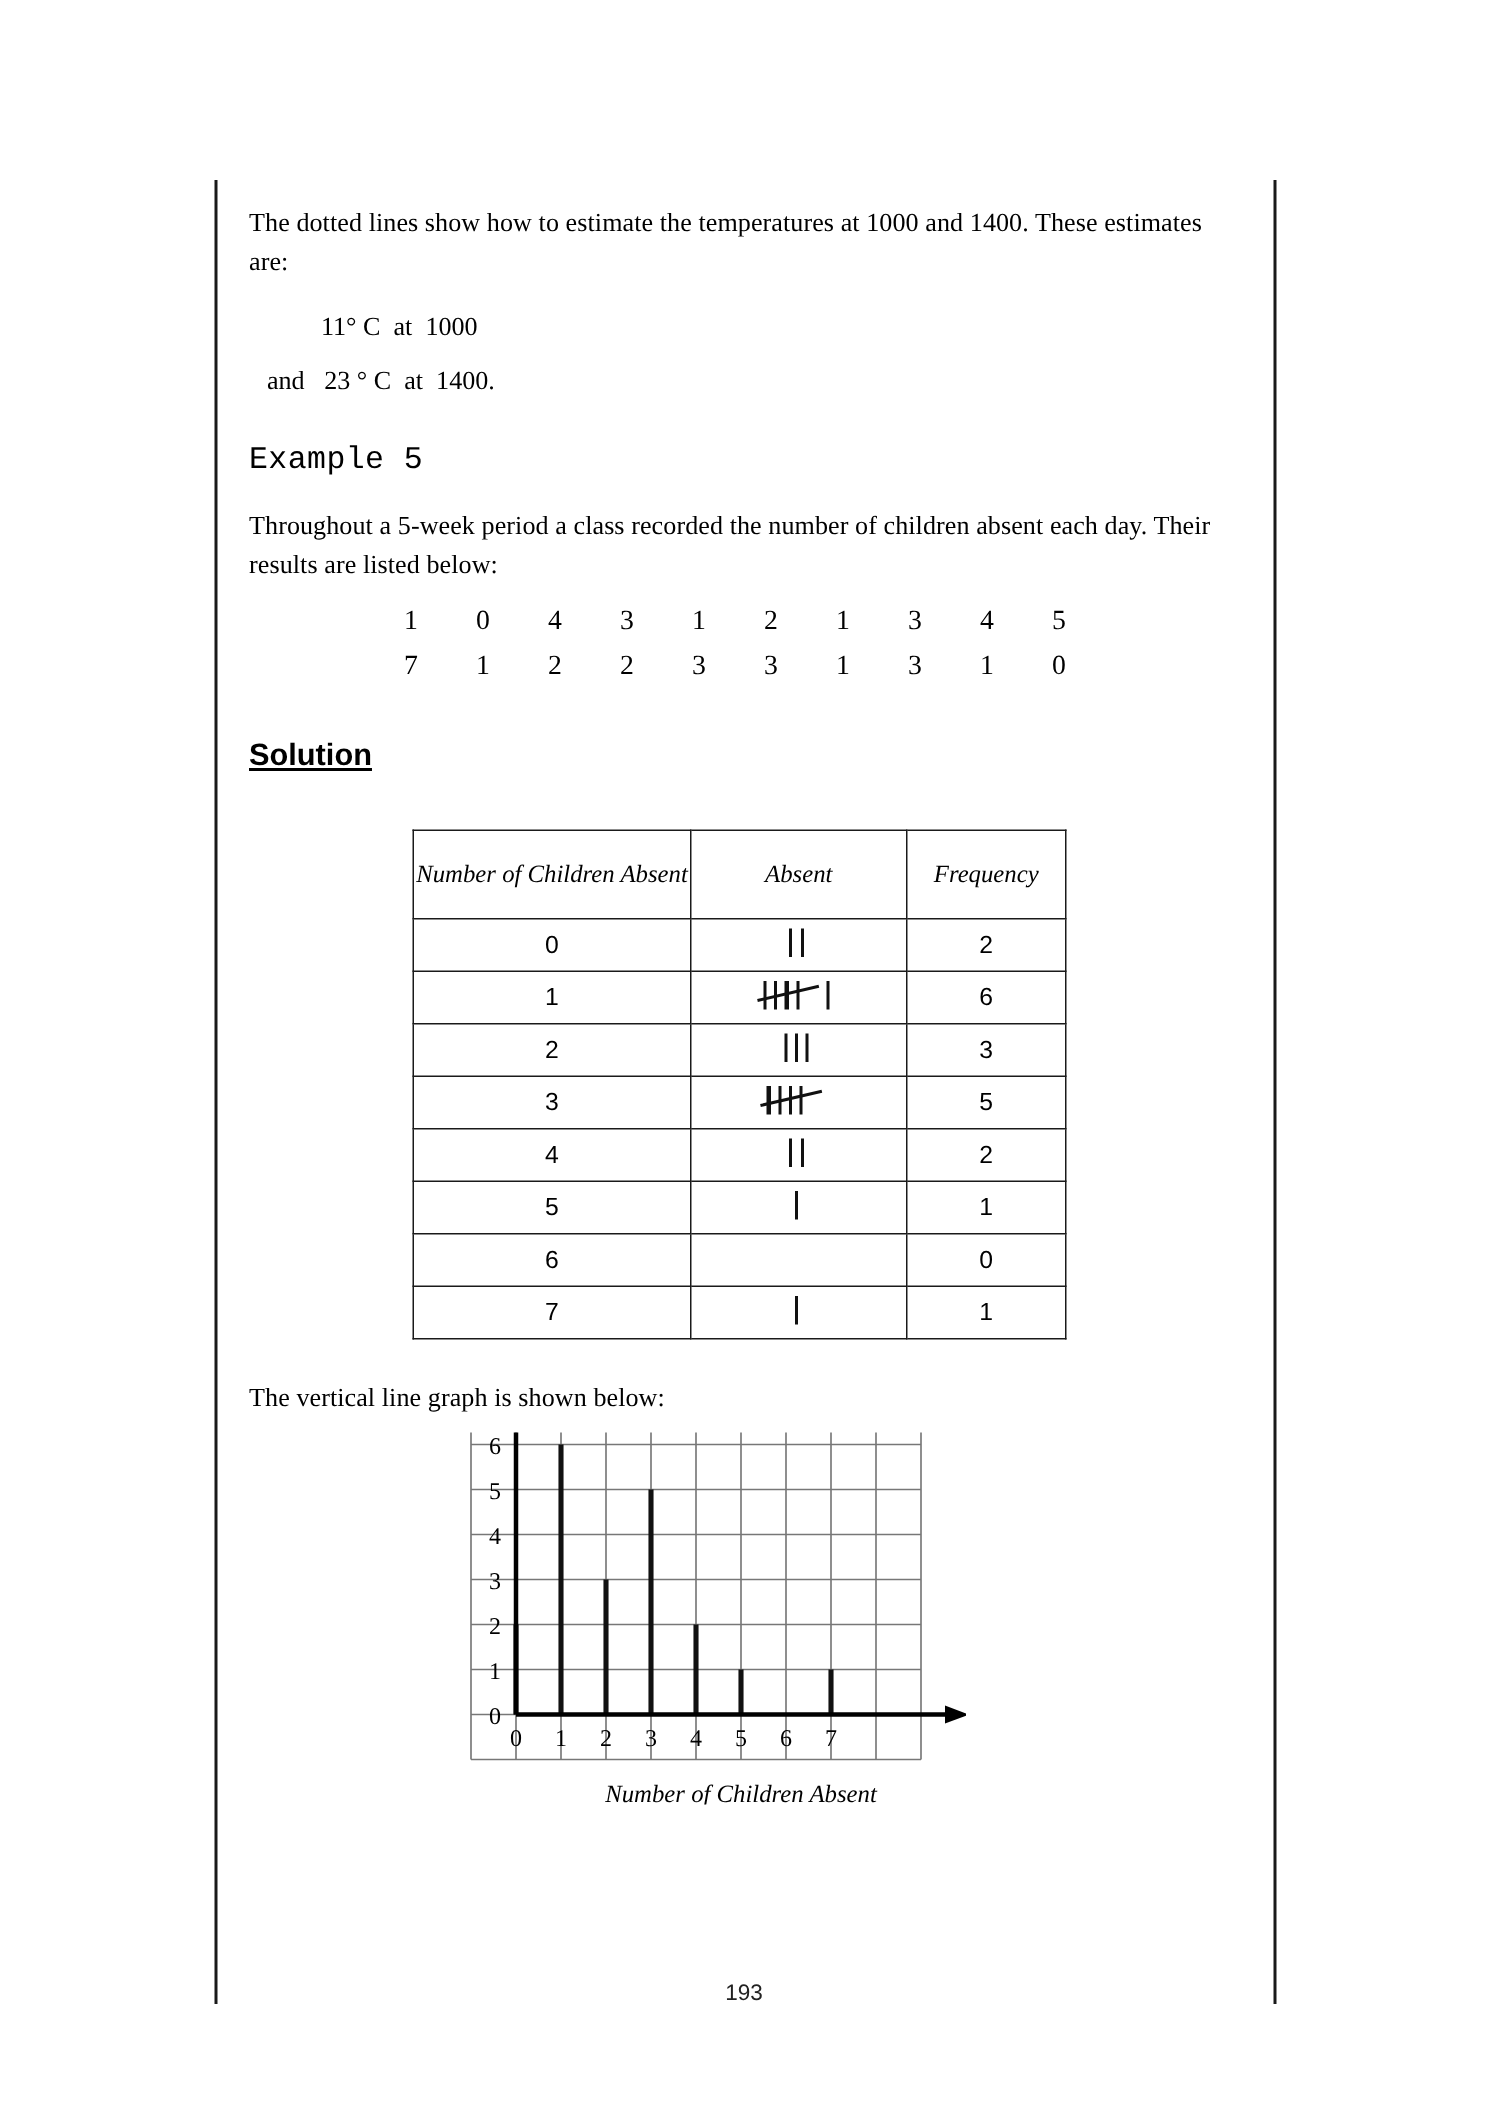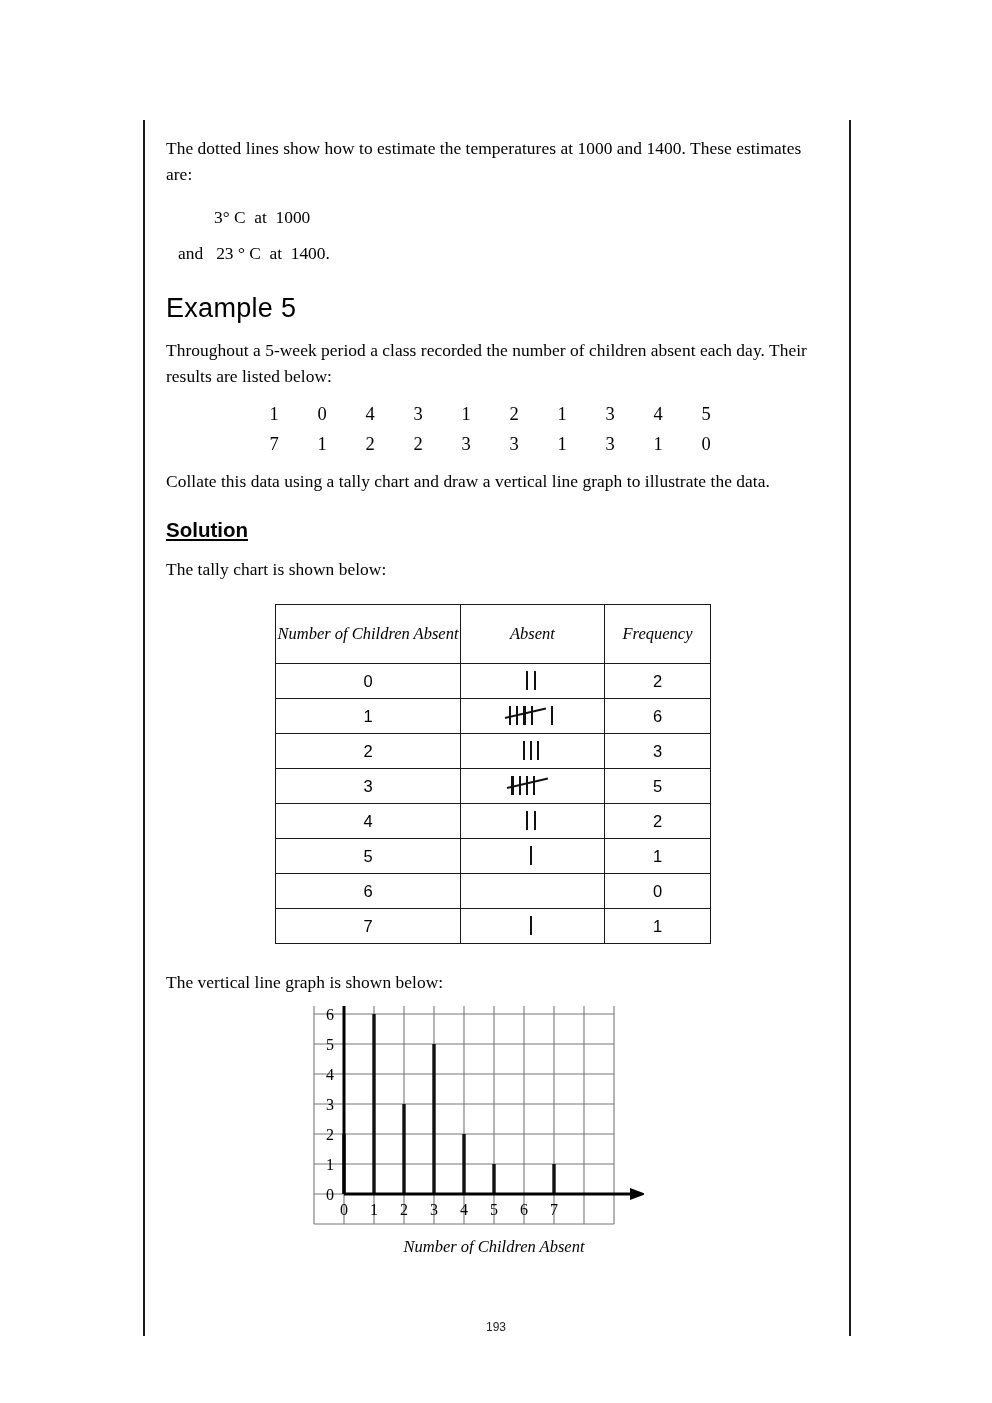--- a/index.html
+++ b/index.html
@@ -65,22 +65,22 @@
   }
   .flush-line {
     font-family: "Liberation Serif", serif;
     font-size: 17.4px;
     line-height: 25.5px;
     white-space: pre;
     margin-left: 12px;
   }
 
   h1.example {
-    font-family: Liberation Sans, sans-serif;
-    font-size: 27px;
+    font-family: Liberation Mono, monospace;
+    font-size: 21px;
     font-weight: 400;
     margin: 0;
     line-height: 32px;
     letter-spacing: 0.3px;
   }
   h2.solution {
     font-family: "Liberation Sans", sans-serif;
     font-size: 20.5px;
     font-weight: bold;
     margin: 0;
@@ -186,39 +186,39 @@
     top: 0;
   }
 
   .page-number {
     position: absolute;
     left: 0;
     top: 1320px;
     width: 992px;
     text-align: center;
     font-family: "Liberation Sans", sans-serif;
-    font-size: 12px;
+    font-size: 15px;
     color: #222;
   }
 </style>
 </head>
 <body>
 
 <div class="page">
 
   <div class="rule rule-left"></div>
   <div class="rule rule-right"></div>
 
   <div class="content">
 
     <p class="body">The dotted lines show how to estimate the temperatures at 1000 and 1400.  These estimates are:</p>
 
     <div class="gap-18"></div>
 
-    <div class="indent-line">3° C  at  1000</div>
+    <div class="indent-line">11° C  at  1000</div>
 
     <div class="gap-10"></div>
 
     <div class="flush-line">and   23 ° C  at  1400.</div>
 
     <div class="gap-26"></div>
 
     <h1 class="example">Example  5</h1>
 
     <div class="gap-14"></div>
@@ -249,29 +249,27 @@
         <span class="cell">3</span>
         <span class="cell">1</span>
         <span class="cell">3</span>
         <span class="cell">1</span>
         <span class="cell">0</span>
       </div>
     </div>
 
     <div class="gap-10"></div>
 
-    <p class="body">Collate this data using a tally chart and draw a vertical line graph to illustrate the data.</p>
 
     <div class="gap-22"></div>
 
     <h2 class="solution">Solution</h2>
 
     <div class="gap-14"></div>
 
-    <p class="body">The tally chart is shown below:</p>
 
     <div class="gap-22"></div>
 
     <div class="tally-wrap">
       <table class="tally">
         <thead>
           <tr>
             <th class="col-num">Number of Children Absent</th>
             <th class="col-tal">Absent</th>
             <th class="col-fre">Frequency</th>

